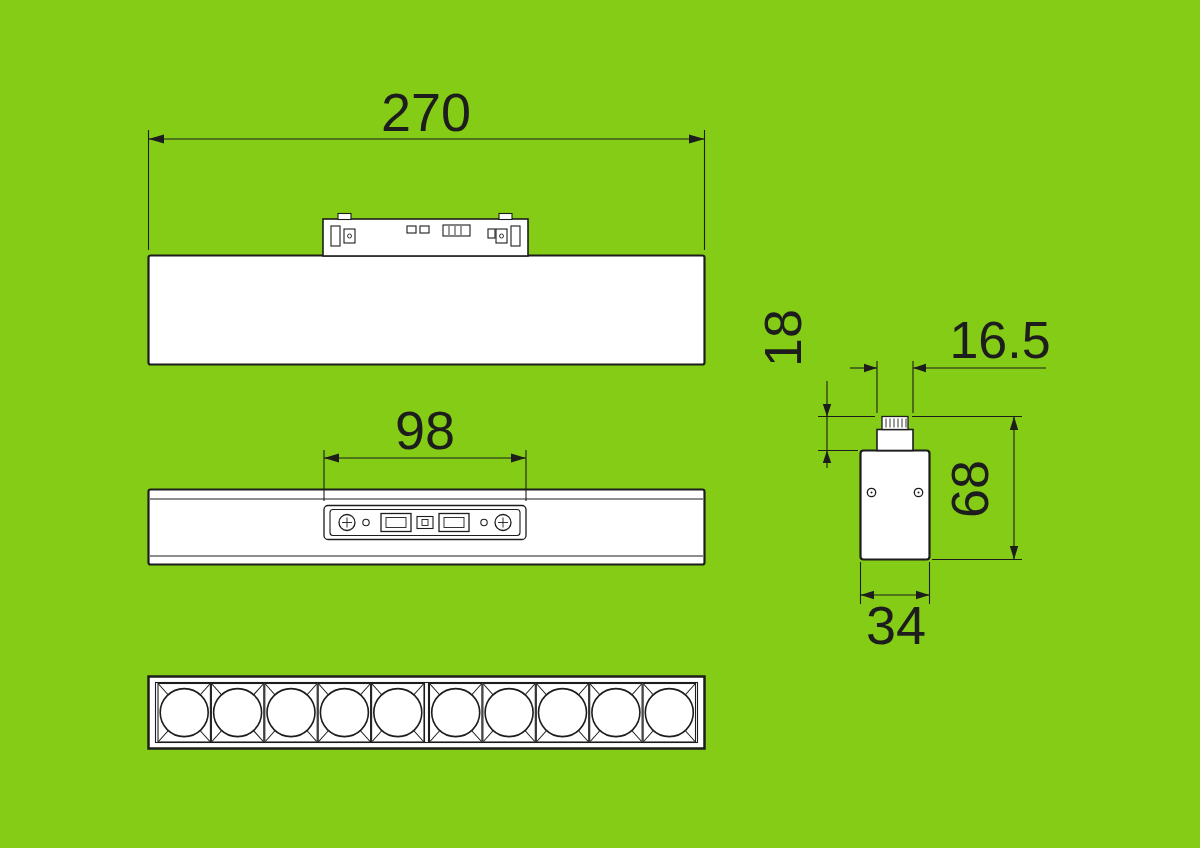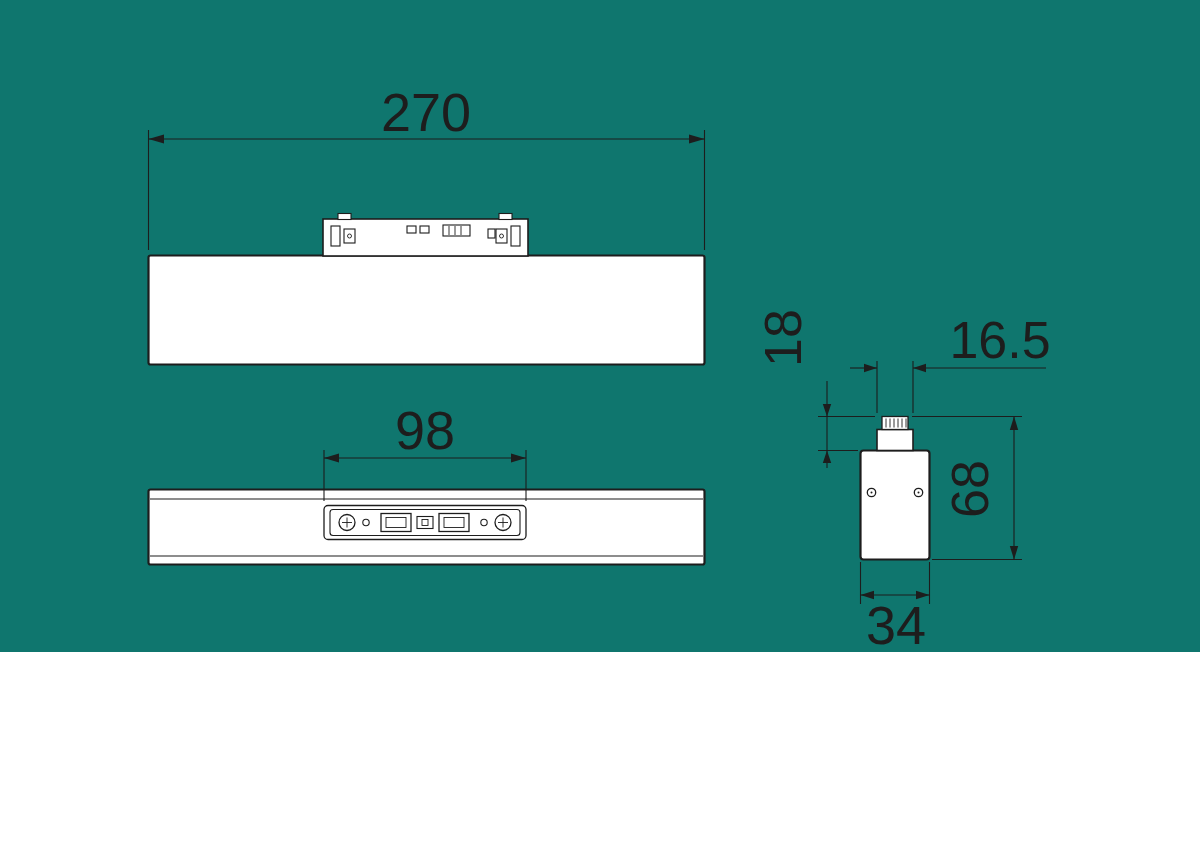--- a/index.html
+++ b/index.html
@@ -1,19 +1,19 @@
 <!DOCTYPE html>
 <html><head>
 <meta charset="utf-8">
 <style>
   html,body{margin:0;padding:0;background:#ffffff;}
   .canvas{
     position:relative;
-    width:1200px;height:652px;
-    background:#0f766e;
+    width:1200px;height:848px;
+    background:#84cc16;
     font-family:"Liberation Sans", sans-serif;
     overflow:hidden;
   }
   svg{position:absolute;top:0;left:0;}
   .ln{stroke:#1d1d1d;fill:none;stroke-linecap:butt;stroke-linejoin:miter;}
   .w08{stroke-width:0.9;}
   .w1{stroke-width:1.1;}
   .w13{stroke-width:1.3;}
   .w15{stroke-width:1.6;}
   .w2{stroke-width:2.2;}

